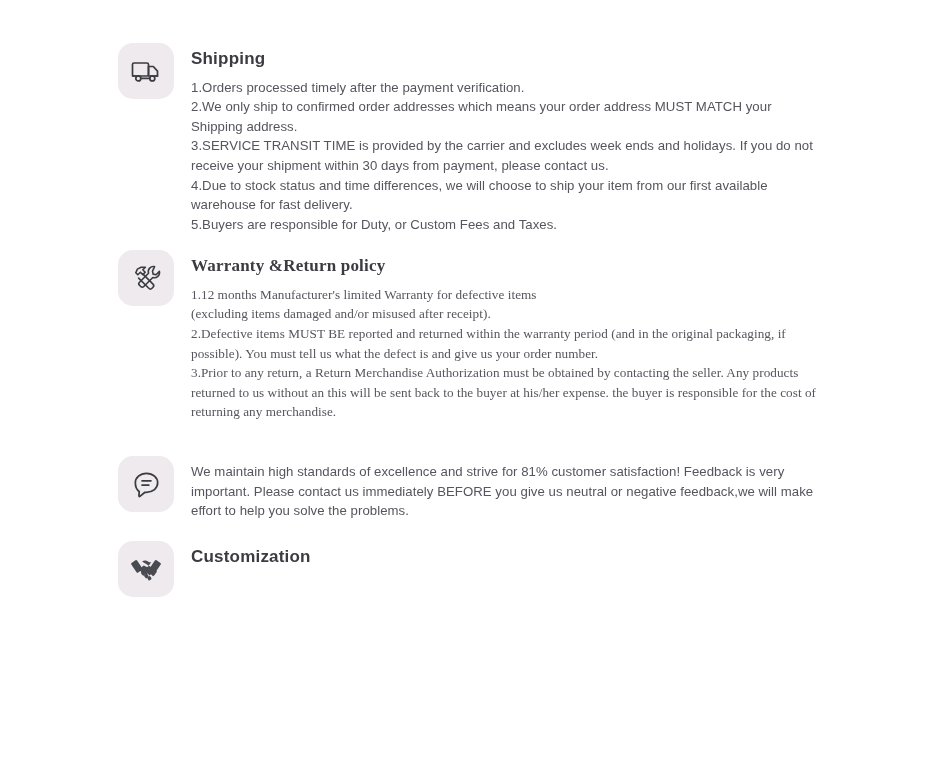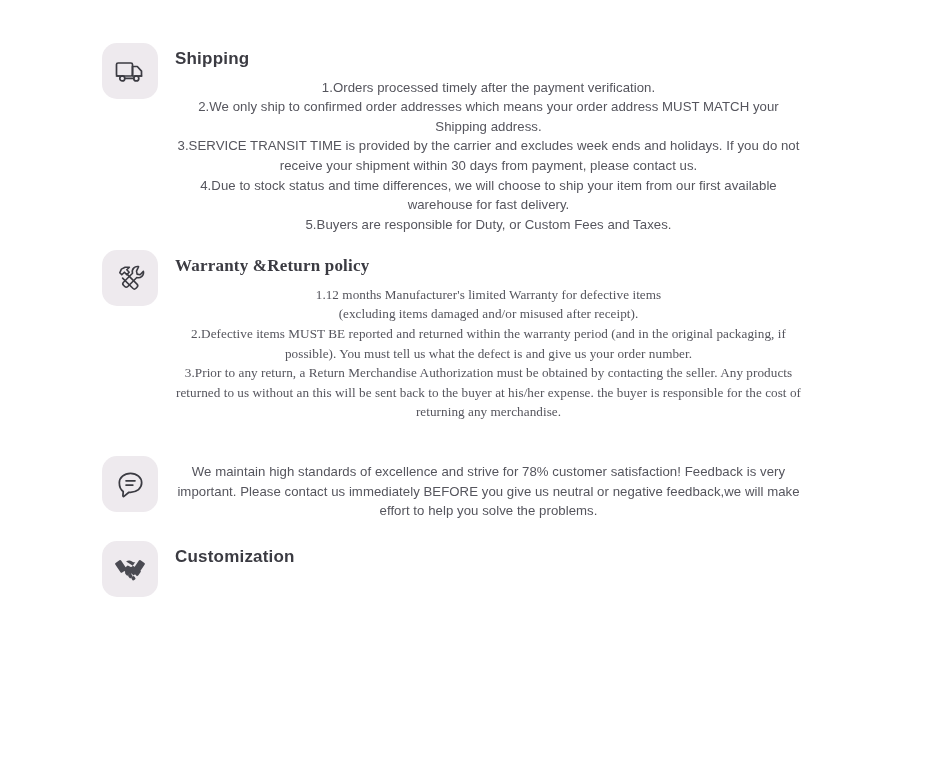--- a/index.html
+++ b/index.html
@@ -16,21 +16,21 @@
     overflow: hidden;
   }
   .page {
     position: relative;
     width: 930px;
     height: 757px;
     background: #ffffff;
   }
   .sections {
     position: absolute;
-    left: 102px;
+    left: 118px;
     top: 43px;
     width: 700px;
   }
   .section {
     display: flex;
     align-items: flex-start;
     margin-bottom: 18px;
   }
   .icon-tile {
     flex: 0 0 auto;
@@ -59,21 +59,20 @@
     margin: 0 0 9px 0;
     line-height: 1.15;
   }
   .section-text {
     font-size: 13.2px;
     line-height: 19.6px;
     color: #55555d;
     margin: 0;
     white-space: pre-line;
     letter-spacing: 0.05px;
-    text-align: center;
   }
   
   .section--shipping { margin-bottom: 16px; }
   .section--warranty { margin-bottom: 34px; font-family: Liberation Serif, serif; }
   .section--feedback { margin-bottom: 20px; }
   .section--customization { margin-bottom: 4px; }
 </style>
 </head>
 <body>
 
@@ -124,21 +123,21 @@
     <div class="section section--feedback">
       <div class="icon-tile">
         <span>
           <svg width="33" height="33" viewBox="0 0 34 34" fill="none" stroke="#3b3b42" stroke-width="1.8" stroke-linecap="round" stroke-linejoin="round">
             <path d="M17 5.5c6.6 0 11.5 4.2 11.5 9.8S23.6 25 17 25h-1.6l-5.2 4.2a0.6 0.6 0 0 1-1-0.5l0.3-4.6C6.4 22.3 5.5 19 5.5 15.3 5.5 9.7 10.4 5.5 17 5.5z"></path>
             <path d="M12.4 13.2h9.2M12.4 17.6h7"></path>
           </svg>
         </span>
       </div>
       <div class="section-body">
-        <p class="section-text">We maintain high standards of excellence and strive for 78% customer satisfaction! Feedback is very important. Please contact us immediately BEFORE you give us neutral or negative feedback,we will make effort to help you solve the problems.</p>
+        <p class="section-text">We maintain high standards of excellence and strive for 81% customer satisfaction! Feedback is very important. Please contact us immediately BEFORE you give us neutral or negative feedback,we will make effort to help you solve the problems.</p>
       </div>
     </div>
 
     <div class="section section--customization">
       <div class="icon-tile">
         <span>
           <svg width="34" height="34" viewBox="0 0 34 34" fill="none">
             <g fill="#4a4a52">
               <path d="M2.6 10.9 6.4 8.3a1.2 1.2 0 0 1 1.7 0.3l5.2 7.6a1.2 1.2 0 0 1-0.3 1.7l-3.8 2.6a1.2 1.2 0 0 1-1.7-0.3L2.3 12.6a1.2 1.2 0 0 1 0.3-1.7z"></path>
               <path d="M31.4 10.9 27.6 8.3a1.2 1.2 0 0 0-1.7 0.3l-5.2 7.6a1.2 1.2 0 0 0 0.3 1.7l3.8 2.6a1.2 1.2 0 0 0 1.7-0.3l5.2-7.6a1.2 1.2 0 0 0-0.3-1.7z"></path>

